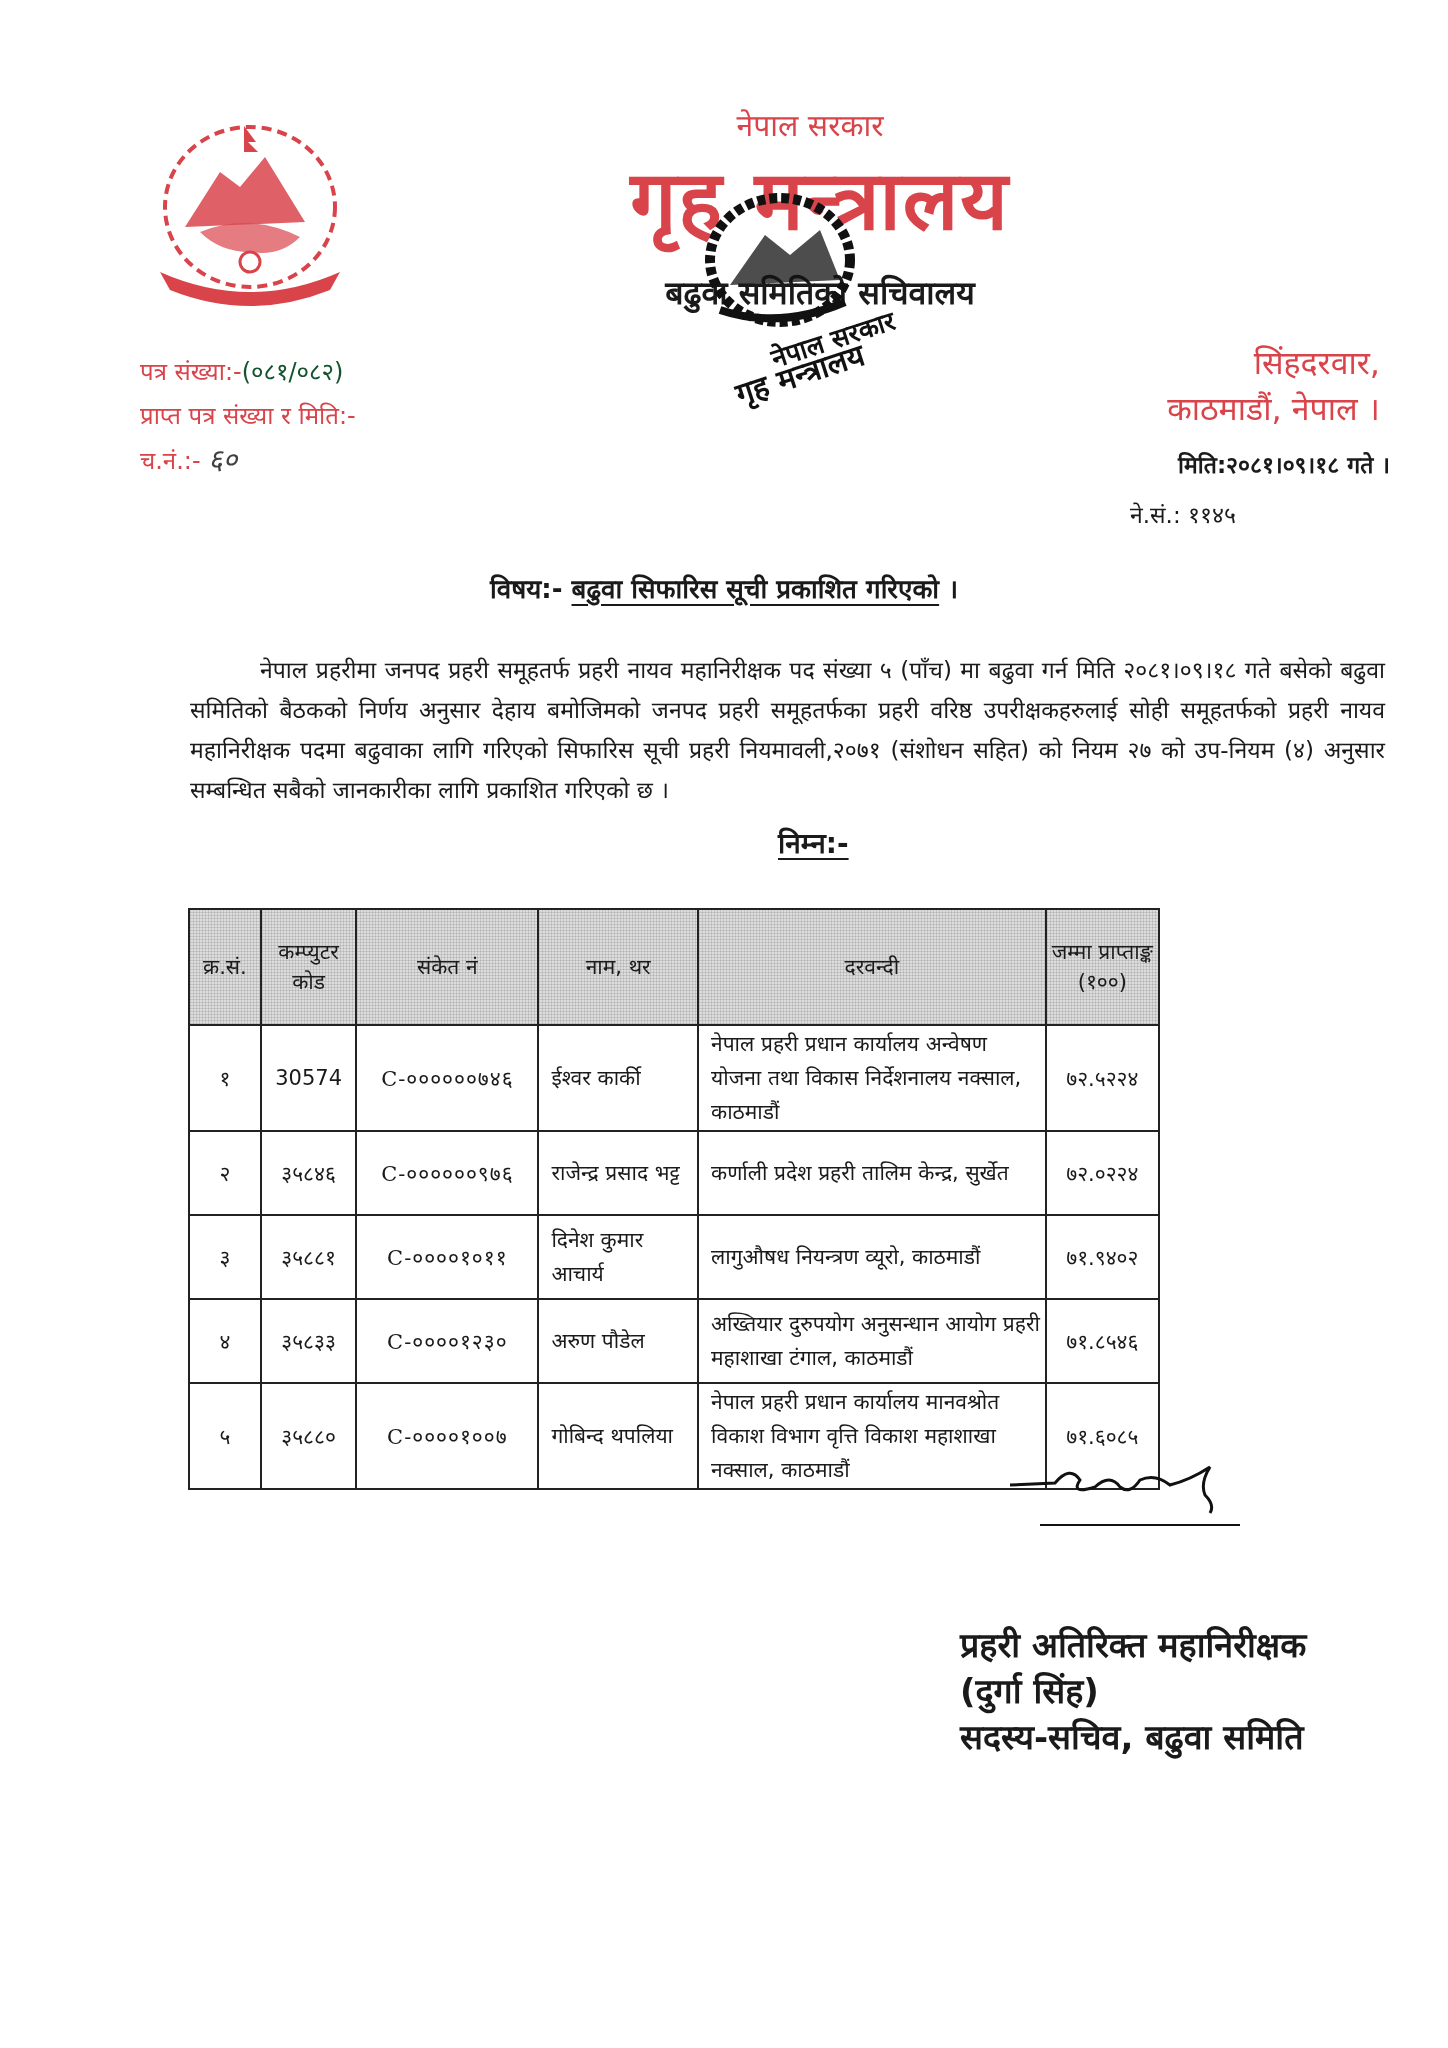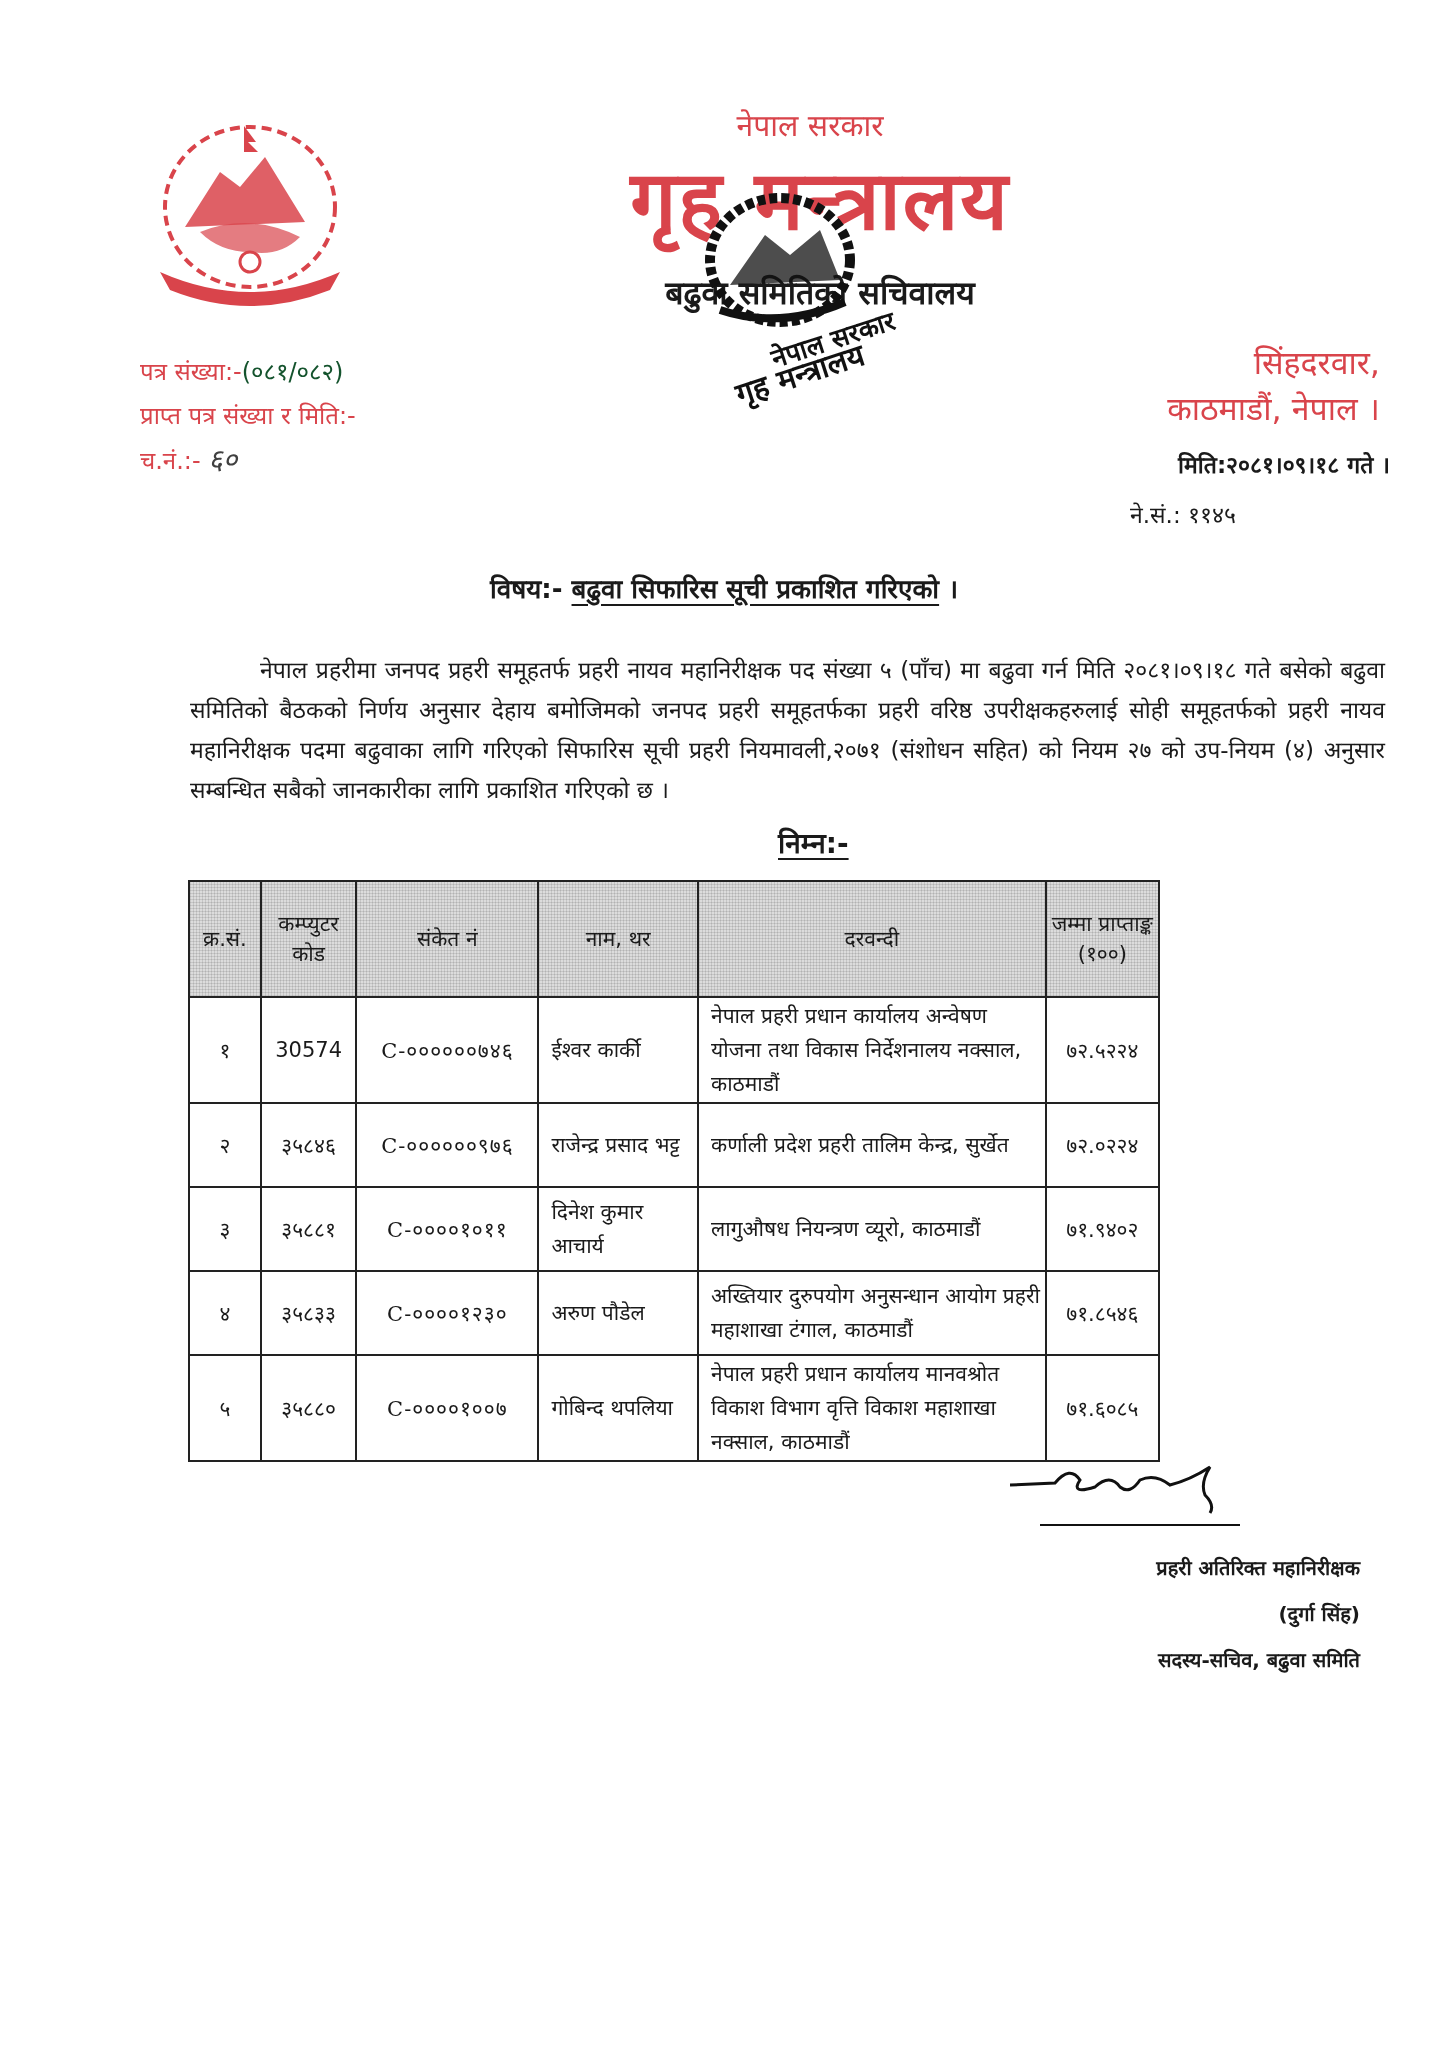--- a/index.html
+++ b/index.html
@@ -31,36 +31,36 @@
 
   
   .subject { left: 0; top: 570px; width: 1448px; text-align: center; font-size: 26px; font-weight: bold; }
   .subject .u { text-decoration: underline; text-underline-offset: 6px; }
 
   
   .para { left: 190px; top: 650px; width: 1195px; font-size: 23px; line-height: 40px; text-align: justify; text-indent: 70px; }
   .below { left: 778px; top: 823px; font-size: 28px; font-weight: bold; text-decoration: underline; text-underline-offset: 5px; }
 
   
-  table.list { position: absolute; left: 188px; top: 880px; width: 972px; border-collapse: collapse; font-size: 21px; }
+  table.list { position: absolute; left: 188px; top: 908px; width: 972px; border-collapse: collapse; font-size: 21px; }
   table.list th, table.list td { border: 2px solid #222; text-align: center; vertical-align: middle; }
   table.list th {
     height: 112px; font-weight: normal; font-size: 21px; line-height: 30px;
     background-color: #dcdcdc;
     background-image:
       repeating-linear-gradient(0deg, rgba(0,0,0,0.10) 0 1px, transparent 1px 3px),
       repeating-linear-gradient(90deg, rgba(0,0,0,0.10) 0 1px, transparent 1px 3px);
   }
   table.list td { height: 80px; }
   table.list td.left { text-align: left; padding-left: 12px; line-height: 34px; }
   table.list td.code { font-family: "DejaVu Serif", serif; letter-spacing: 1px; border-radius: 30px; }
 
   
   .sig-svg { left: 1000px; top: 1455px; width: 260px; height: 80px; }
-  .sign { left: 960px; top: 1545px; width: 400px; text-align: right; font-size: 20px; font-weight: bold; line-height: 46px; }
+  .sign { left: 960px; top: 1622px; width: 400px; text-align: left; font-size: 34px; font-weight: bold; line-height: 46px; }
 </style>
 </head>
 <body>
 
 <div class="abs emblem">
   <svg width="220" height="195" viewBox="0 0 220 195">
     <g fill="none" stroke="#d9444b" stroke-width="4">
       <ellipse cx="110" cy="95" rx="85" ry="80" stroke-dasharray="10 6"></ellipse>
     </g>
     <polygon points="104,14 104,40 118,40 108,30 116,30" fill="#d9444b"></polygon>

